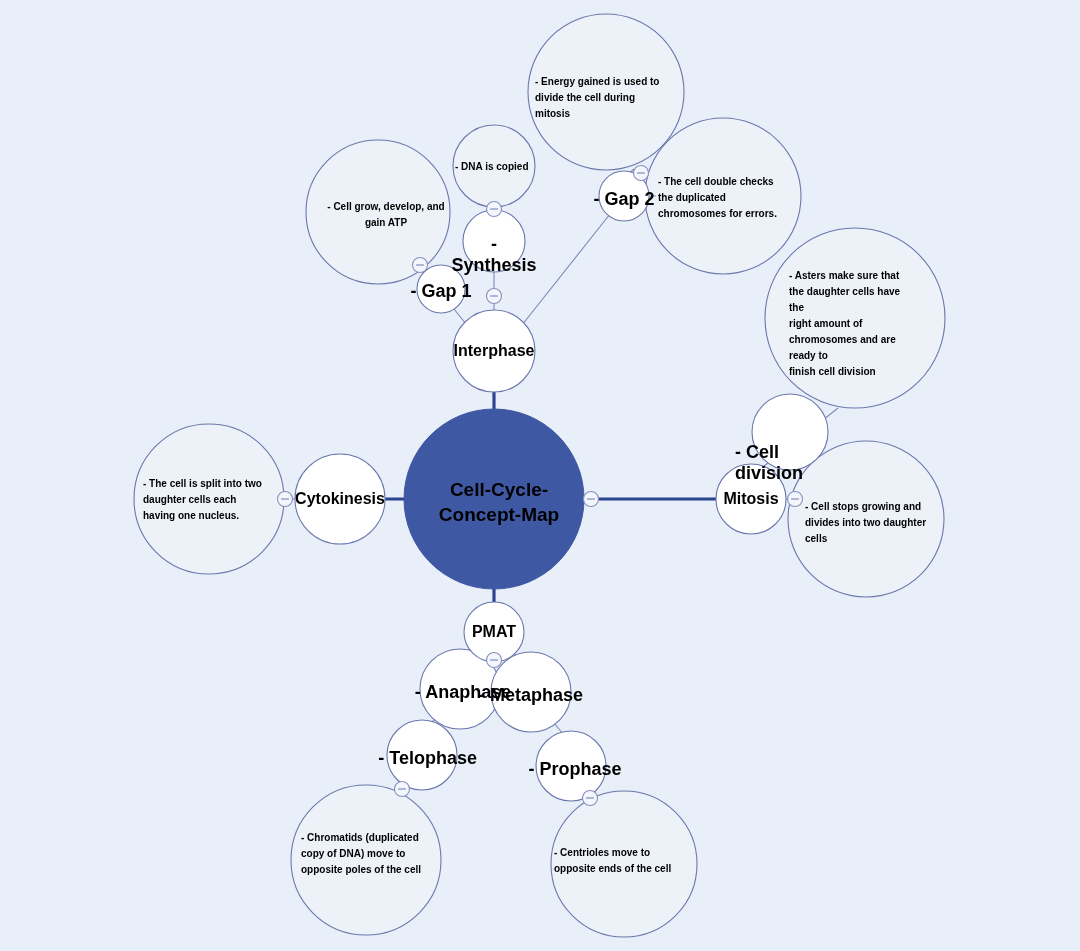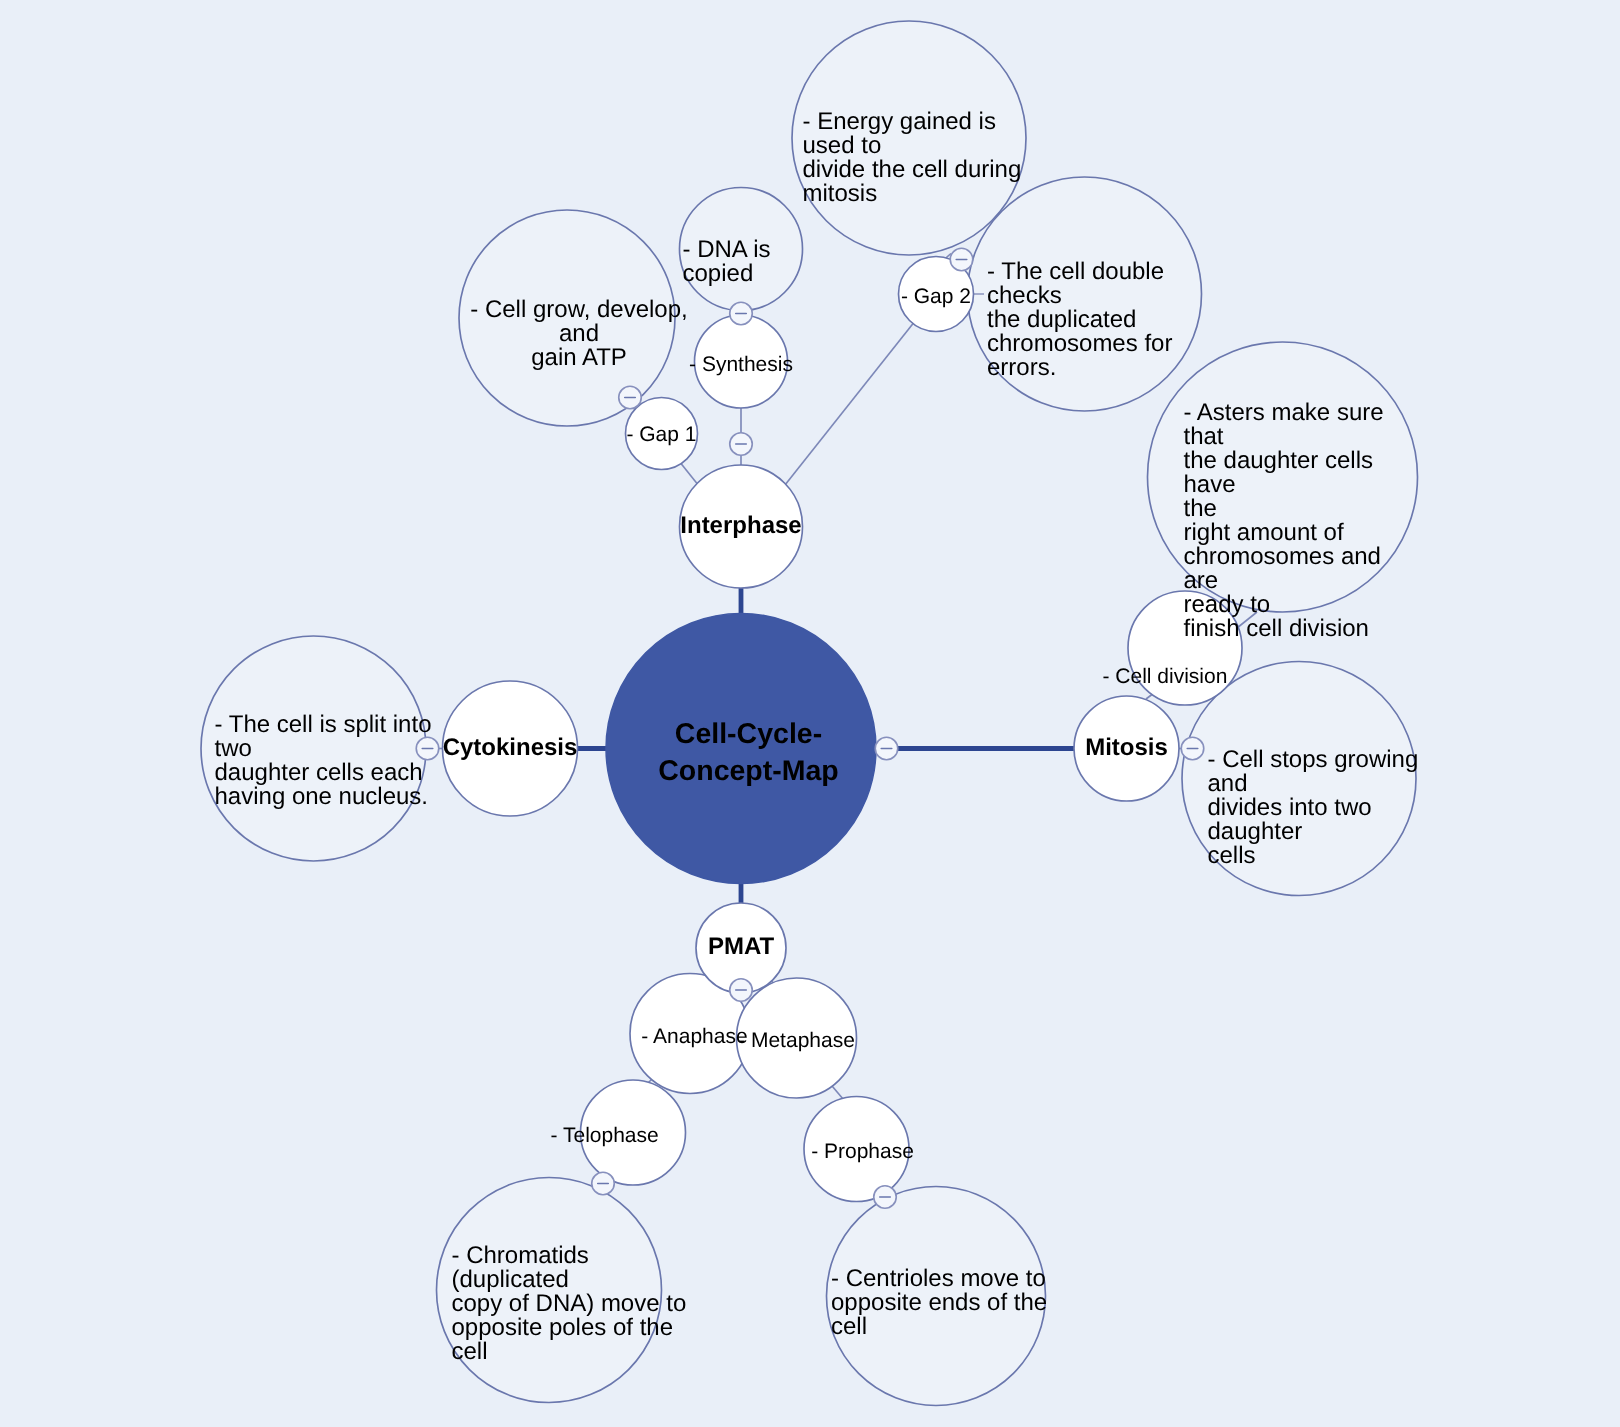--- a/index.html
+++ b/index.html
@@ -63,27 +63,27 @@
     font-size: 19px;
     font-weight: bold;
   }
   .label-branch {
     fill: #1d1d24;
     font-size: 16px;
     font-weight: bold;
   }
   .label-sub {
     fill: #23232b;
-    font-size: 14px;
-    font-weight: normal;
+    font-size: 18px;
+    font-weight: bold;
   }
   .label-leaf {
     fill: #23232b;
-    font-size: 16px;
-    font-weight: normal;
+    font-size: 10px;
+    font-weight: bold;
   }
 </style>
 </head>
 <body>
 
 <div id="canvas-wrap">
   <svg id="map" viewBox="0 0 1080 951">
 
     <g>
 
@@ -216,21 +216,21 @@
     <div class="label-branch" style="position:absolute; left:701px; top:490px; width:100px; text-align:center;">Mitosis</div>
     <div class="label-branch" style="position:absolute; left:275px; top:490px; width:130px; text-align:center;">Cytokinesis</div>
     <div class="label-branch" style="position:absolute; left:444px; top:623px; width:100px; text-align:center;">PMAT</div>
 
     <div class="label-sub" style="position:absolute; left:396px; top:281px; width:90px; text-align:center;">- Gap 1</div>
     <div class="label-sub" style="position:absolute; left:449px; top:234px; width:90px; text-align:center;">- Synthesis</div>
     <div class="label-sub" style="position:absolute; left:579px; top:189px; width:90px; text-align:center;">- Gap 2</div>
     <div class="label-sub" style="position:absolute; left:735px; top:425px; width:110px; text-align:left;margin-top:17px;">- Cell division</div>
     <div class="label-sub" style="position:absolute; left:408px; top:682px; width:110px; text-align:center;">- Anaphase</div>
     <div class="label-sub" style="position:absolute; left:475px; top:685px; width:112px; text-align:center;">- Metaphase</div>
-    <div class="label-sub" style="position:absolute; left:367px; top:748px; width:110px; text-align:left;">- Telophase</div>
+    <div class="label-sub" style="position:absolute; left:367px; top:748px; width:110px; text-align:right;">- Telophase</div>
     <div class="label-sub" style="position:absolute; left:520px; top:759px; width:110px; text-align:center;">- Prophase</div>
 
     <div class="label-leaf" style="position:absolute; left:311px; top:199px; width:150px; line-height:16px;text-align:center;">
       <div>- Cell grow, develop, and</div>
       <div>gain ATP</div>
     </div>
 
     <div class="label-leaf" style="position:absolute; left:455px; top:159px; width:110px; line-height:16px;">
       <div>- DNA is copied</div>
     </div>

